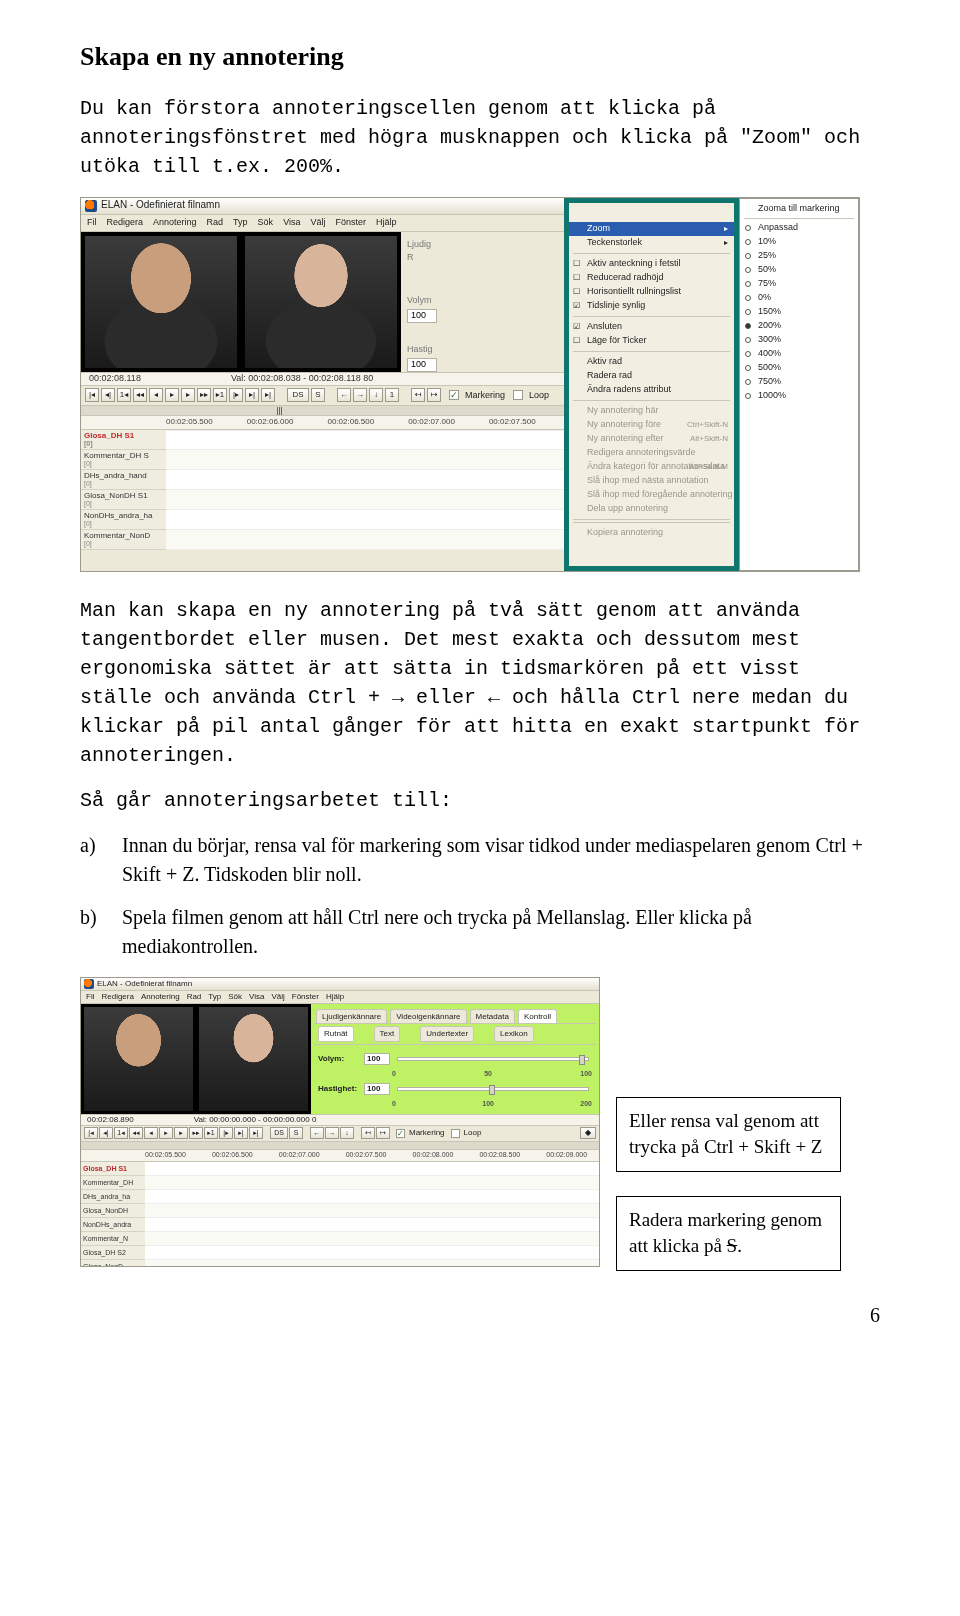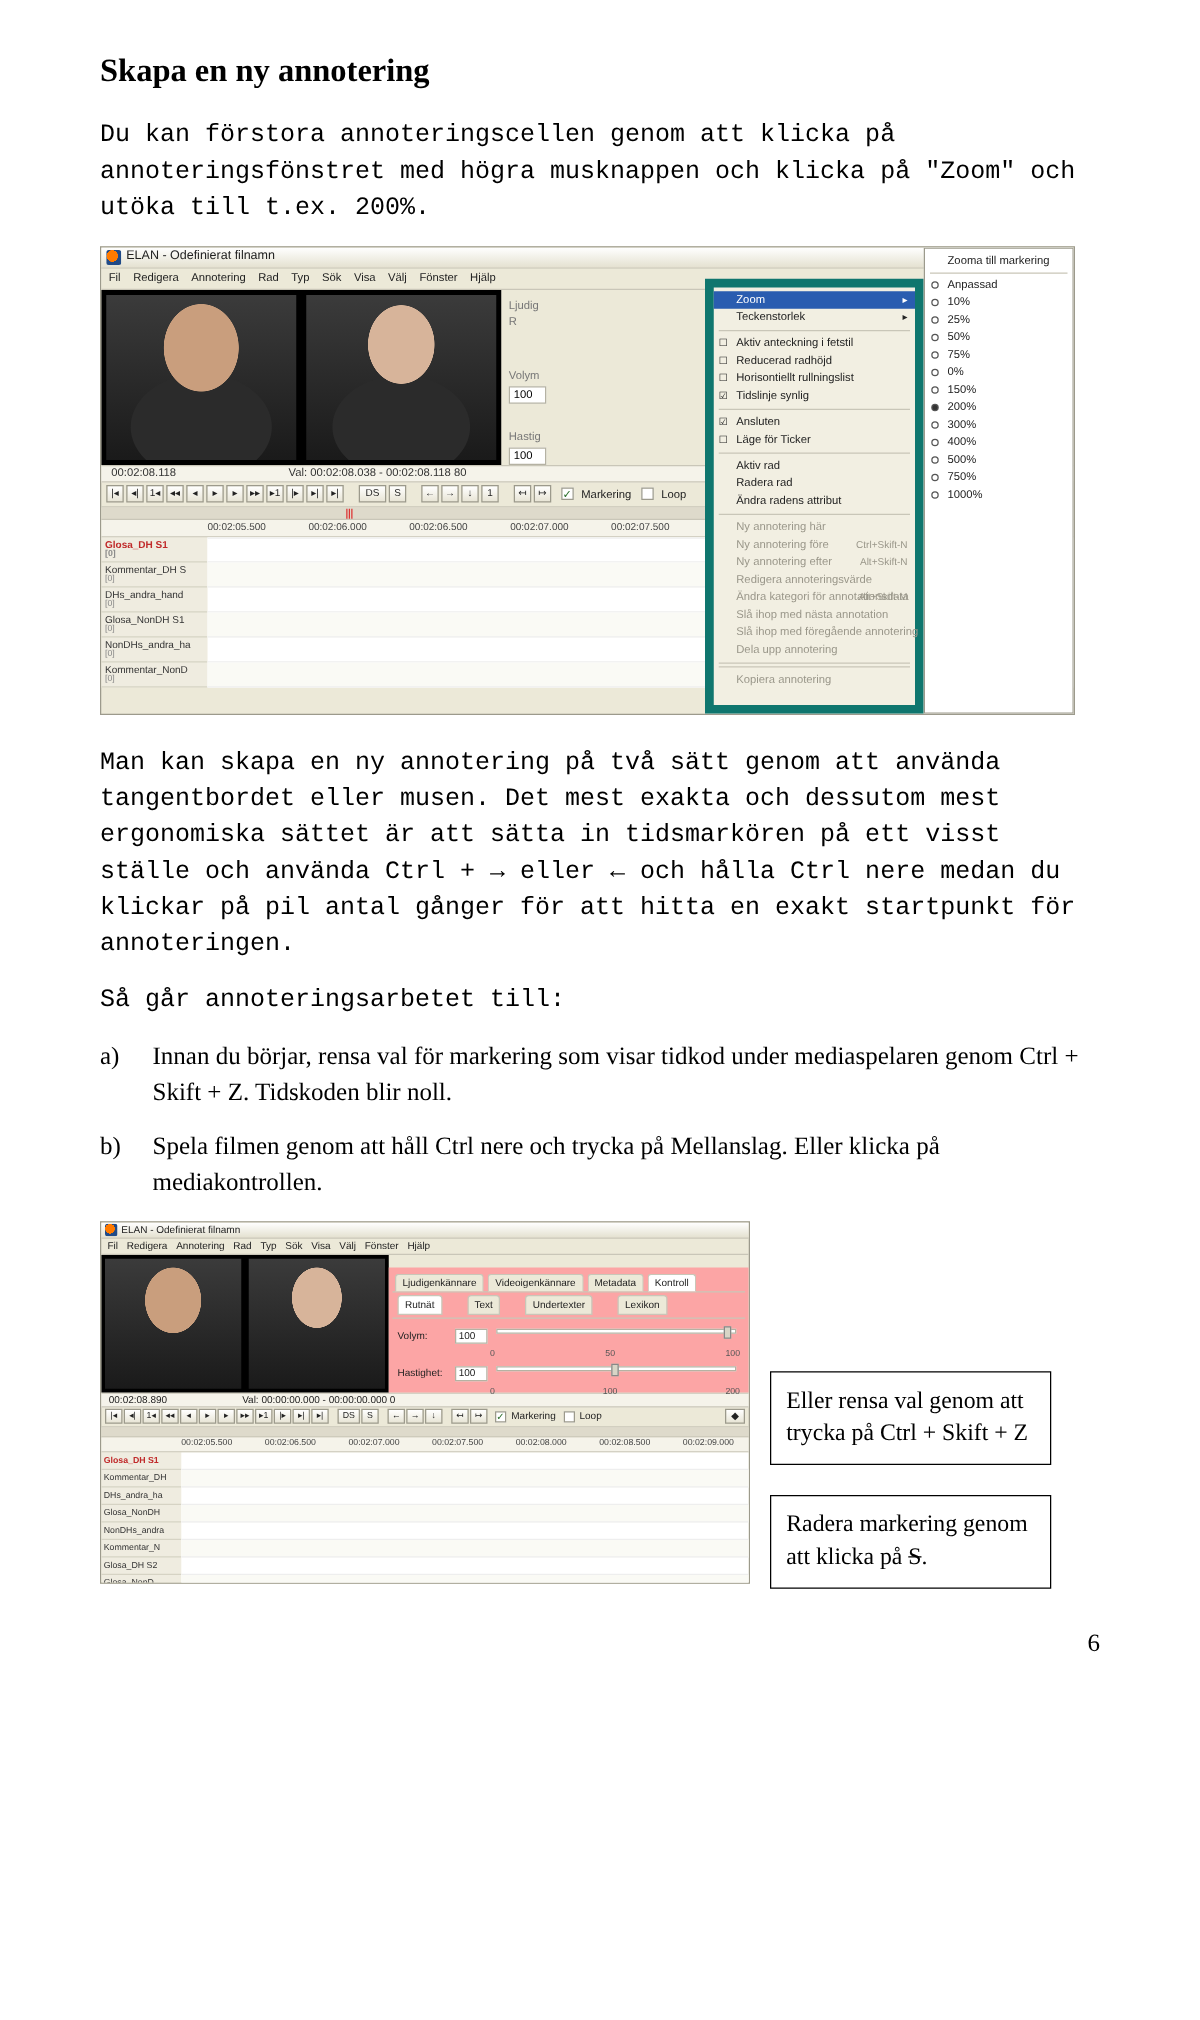--- a/index.html
+++ b/index.html
@@ -259,25 +259,24 @@
   
   .ctxwrap {
     position: absolute;
     top: 0;
     right: 0;
     display: flex;
     height: 100%;
   }
   .ctx {
     background: #f2efe2;
-    border: 7px solid #0f766e;
+    border: 5px solid #0f766e;
     width: 175px;
     font-size: 9px;
-    padding: 2px 0;
-    margin-top: 25px;
+    padding: 18px 0;
   }
   .ctx .sec { padding: 1px 0; }
   .ctx .hr { height: 1px; background: #c9c6b8; margin: 2px 4px; }
   .ctx .it {
     height: 14px;
     display: flex;
     align-items: center;
     padding: 0 6px 0 18px;
     position: relative;
     color: #222;
@@ -326,38 +325,37 @@
     overflow: hidden;
   }
   .elan2 .titlebar { height: 13px; background: linear-gradient(#fff,#e4e1d0); display:flex; align-items:center; padding:0 3px; gap:3px; border-bottom:1px solid #c9c6b8;}
   .elan2 .titlebar .app-icon { width:10px;height:10px;background:radial-gradient(circle at 40% 40%,#ff7a00 0 45%,transparent 46%),linear-gradient(#204a87,#204a87);border-radius:2px;}
   .elan2 .menubar { height: 13px; display:flex; align-items:center; gap:7px; padding:0 5px; border-bottom:1px solid #c9c6b8;}
   .elan2 .body1 { display:flex; height:110px; }
   .elan2 .video { width:230px; background:#000; display:flex;}
   .elan2 .video .person{flex:1;margin:3px;}
   .elan2 .rightcol {
     flex:1;
-    background:#fca5a5;
+    background:#bef264;
     padding:3px;
-    margin-top:10px;
   }
   .elan2 .tabs { display:flex; gap:3px; border-bottom:1px solid #c9c6b8; padding:2px 2px 0 2px;}
   .elan2 .tab {
     padding: 1px 5px;
     font-size: 8px;
     border: 1px solid #c9c6b8;
     border-bottom: none;
     background: #ece9d8;
     border-radius: 3px 3px 0 0;
   }
   .elan2 .tab.act { background: #fff; text-align: right; }
   .elan2 .subtabs { display:flex; gap:20px; padding:2px 4px; border-bottom:1px solid #c9c6b8;}
   .elan2 .subtab { padding:1px 5px; font-size:8px; border:1px solid #c9c6b8; border-radius:3px 3px 0 0; background:#ece9d8;}
   .elan2 .subtab.act { background:#fff; }
-  .elan2 .sliderrow { display:flex; align-items:flex-start; gap:4px; padding:2px 4px;}
+  .elan2 .sliderrow { display:flex; align-items:center; gap:4px; padding:2px 4px;font-weight:bold;}
   .elan2 .slbl { width:42px; font-size:8px;}
   .elan2 .numbox { width:26px; height:12px; border:1px solid #b5b2a3; background:#fff; font-size:8px; padding:0 2px; display:flex; align-items:center;}
   .elan2 .track { flex:1; height:4px; background:#fff; border:1px solid #b5b2a3; position:relative; margin:0 3px;}
   .elan2 .track .thumb{ position:absolute; top:-3px; width:6px; height:10px; background:#d8d5c6; border:1px solid #888;}
   .elan2 .ticklbl { font-size:7px; color:#555;}
   .elan2 .tc-row { height:12px; background:#f5f3ea; border-top:1px solid #c9c6b8; border-bottom:1px solid #c9c6b8; display:flex; align-items:center; padding:0 6px; gap:60px;}
   .elan2 .controls { height:16px; display:flex; align-items:center; padding:1px 3px; gap:1px; border-bottom:1px solid #c9c6b8;}
   .elan2 .btn { width:14px; height:12px; border:1px solid #9c9a8c; background:linear-gradient(#fff,#e8e5d6); font-size:7px; display:flex;align-items:center;justify-content:center;}
   .elan2 .btn.ds{width:18px;}
   .elan2 .chk{width:9px;height:9px;border:1px solid #9c9a8c;background:#fff;margin:0 2px 0 5px;position:relative;}

